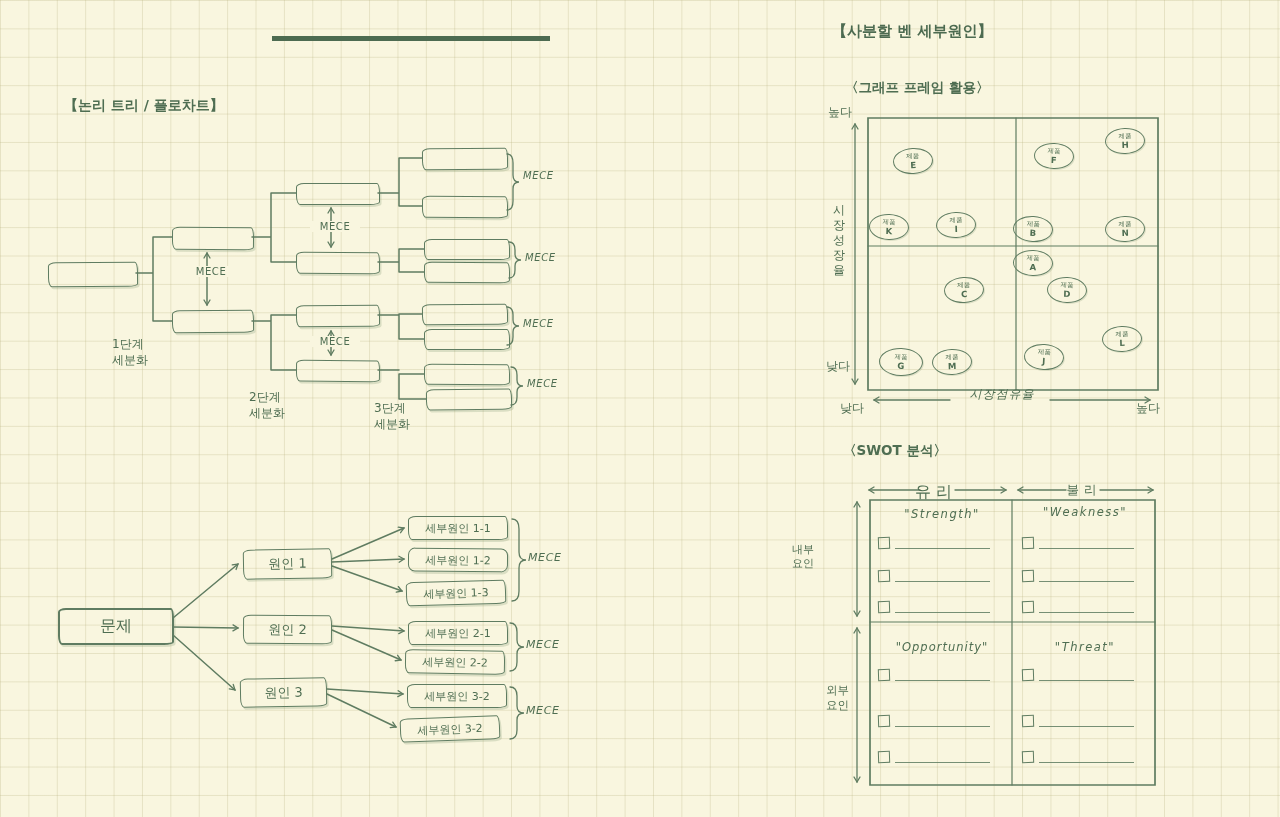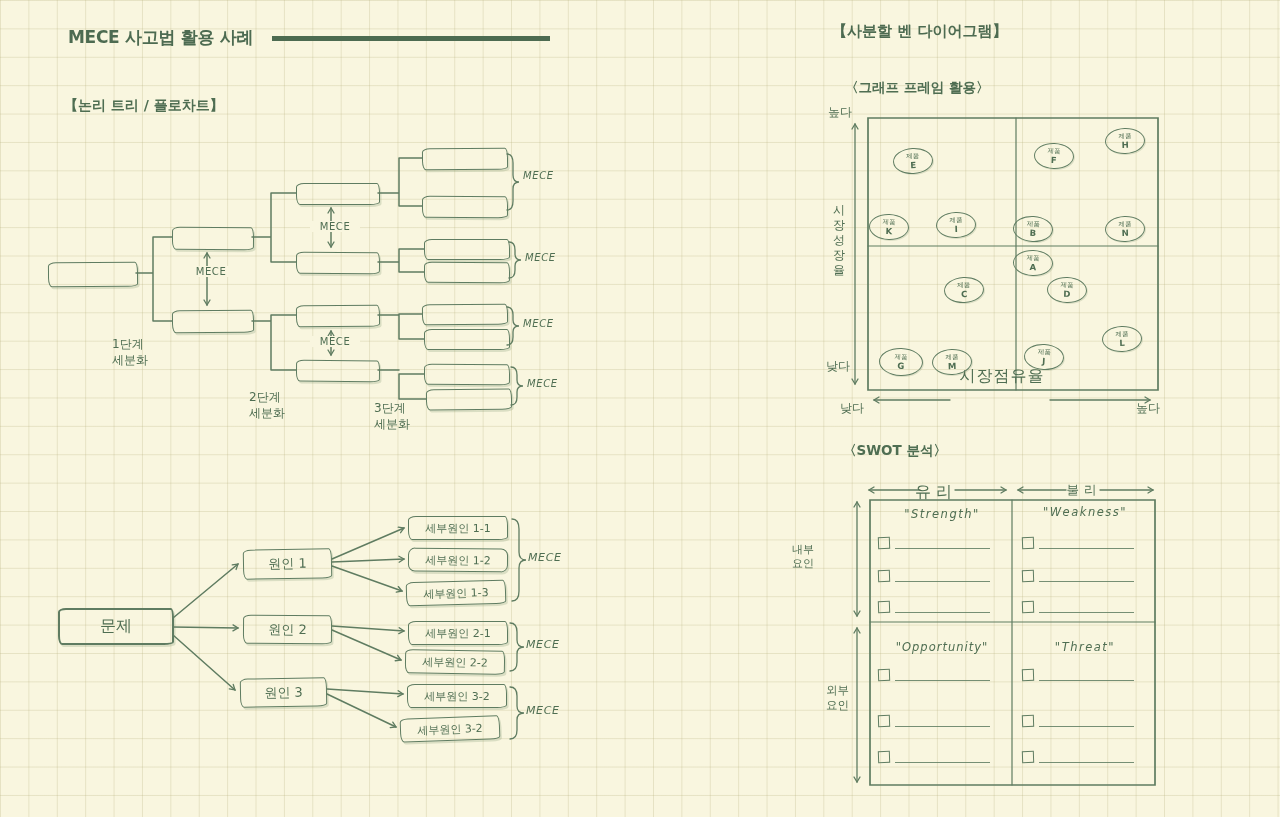--- a/index.html
+++ b/index.html
@@ -116,24 +116,23 @@
     <g stroke-width="1.3">
       <path d="M869,490 H920" marker-start="url(#ah)"></path>
       <path d="M955,490 H1006" marker-end="url(#ah)"></path>
       <path d="M1018,490 H1066" marker-start="url(#ah)"></path>
       <path d="M1100,490 H1153" marker-end="url(#ah)"></path>
       <path d="M857,502 V616" marker-start="url(#ah)" marker-end="url(#ah)"></path>
       <path d="M857,628 V782" marker-start="url(#ah)" marker-end="url(#ah)"></path>
     </g>
   </svg>
 
-  <div class="txt bold" style="left:68px;top:26px;font-size:17px;letter-spacing:-.3px;color:#4d6b51;">MECE 사고법 활용 사례</div>
   <div class="rule" style="left:272px;top:36px;width:278px;height:5px;"></div>
   <div class="txt bold" style="left:64px;top:97px;font-size:14px;">【논리 트리 / 플로차트】</div>
-  <div class="txt bold" style="left:832px;top:22px;font-size:15px;color:#4d6b51;">【사분할 벤 다이어그램】</div>
+  <div class="txt bold" style="left:832px;top:22px;font-size:15px;color:#4d6b51;">【사분할 벤 세부원인】</div>
 
   <div class="sbox" style="left:48px;top:262px;width:88px;height:23px;transform:rotate(-.4deg);"></div>
   <div class="sbox" style="left:172px;top:227px;width:80px;height:21px;transform:rotate(.4deg);"></div>
   <div class="sbox" style="left:172px;top:310px;width:80px;height:21px;transform:rotate(-.5deg);"></div>
   <div class="sbox" style="left:296px;top:183px;width:82px;height:20px;"></div>
   <div class="sbox" style="left:296px;top:252px;width:82px;height:20px;transform:rotate(.5deg);"></div>
   <div class="sbox" style="left:296px;top:305px;width:82px;height:20px;transform:rotate(-.4deg);"></div>
   <div class="sbox" style="left:296px;top:360px;width:82px;height:20px;transform:rotate(.6deg);"></div>
   <div class="sbox" style="left:422px;top:148px;width:84px;height:20px;transform:rotate(-.4deg);"></div>
   <div class="sbox" style="left:422px;top:196px;width:84px;height:20px;transform:rotate(.3deg);"></div>
@@ -175,21 +174,21 @@
 
   <div class="txt ital" style="left:528px;top:551px;font-size:11px;letter-spacing:.6px;">MECE</div>
   <div class="txt ital" style="left:526px;top:638px;font-size:11px;letter-spacing:.6px;">MECE</div>
   <div class="txt ital" style="left:526px;top:704px;font-size:11px;letter-spacing:.6px;">MECE</div>
 
   <div class="txt bold" style="left:845px;top:79px;font-size:13.5px;">〈그래프 프레임 활용〉</div>
   <div class="txt" style="left:828px;top:104px;font-size:12px;">높다</div>
   <div class="txt vert" style="left:830px;top:196px;font-size:12px;">시장성장율</div>
   <div class="txt" style="left:826px;top:358px;font-size:12px;">낮다</div>
   <div class="txt" style="left:840px;top:400px;font-size:12px;">낮다</div>
-  <div class="txt center" style="left:958px;top:366px;width:88px;font-size:16px;letter-spacing:1px;">시장점유율</div>
+  <div class="txt center" style="left:958px;top:386px;width:88px;font-size:12px;letter-spacing:1px;font-style:italic;">시장점유율</div>
   <div class="txt" style="left:1136px;top:400px;font-size:12px;">높다</div>
 
   <div class="bubble" style="left:893px;top:148px;transform:rotate(-3deg);">
     <span class="bp">제품</span>
     <span class="bl">E</span>
   </div>
   <div class="bubble" style="left:1034px;top:143px;transform:rotate(2deg);">
     <span class="bp">제품</span>
     <span class="bl">F</span>
   </div>

